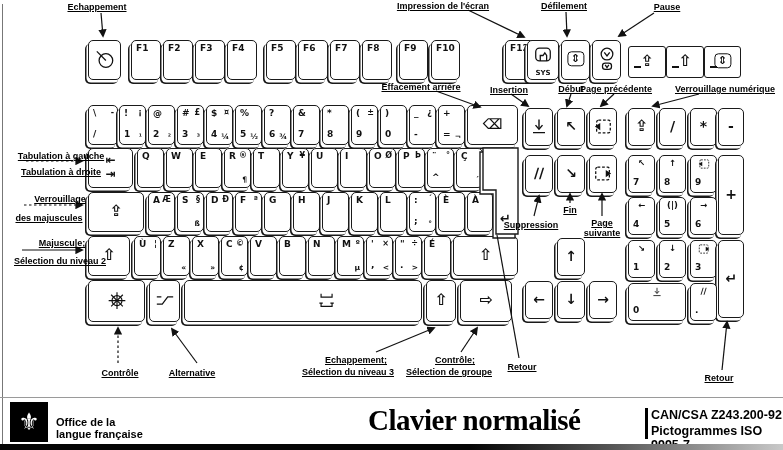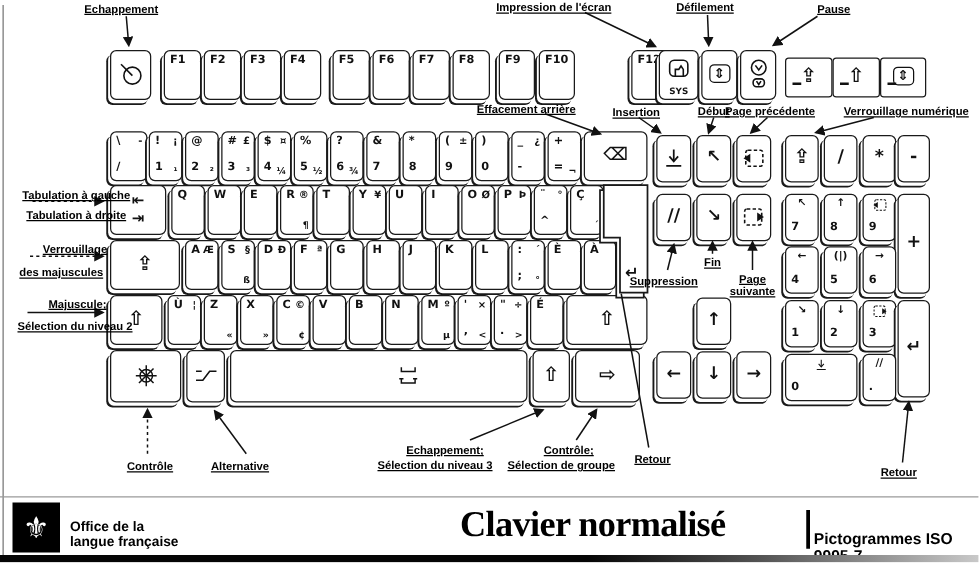--- a/index.html
+++ b/index.html
@@ -585,15 +585,16 @@
   <div class="lbl" style="left:719px;top:373px">Retour</div>
 
   <div class="rule"></div>
   <div class="logo">
     <span class="fleur">⚜</span>
   </div>
   <div class="gov" style="top:416px">Office de la</div>
   <div class="gov" style="top:428px">langue française</div>
   <div class="title">Clavier normalisé</div>
   <div class="divbar"></div>
+  <div class="std" style="top:408px">CAN/CSA Z243.200-92</div>
   <div class="std" style="top:424px">Pictogrammes ISO 9995-7</div>
   <div class="edge-bottom"></div>
 </div>
 
 </body></html>

